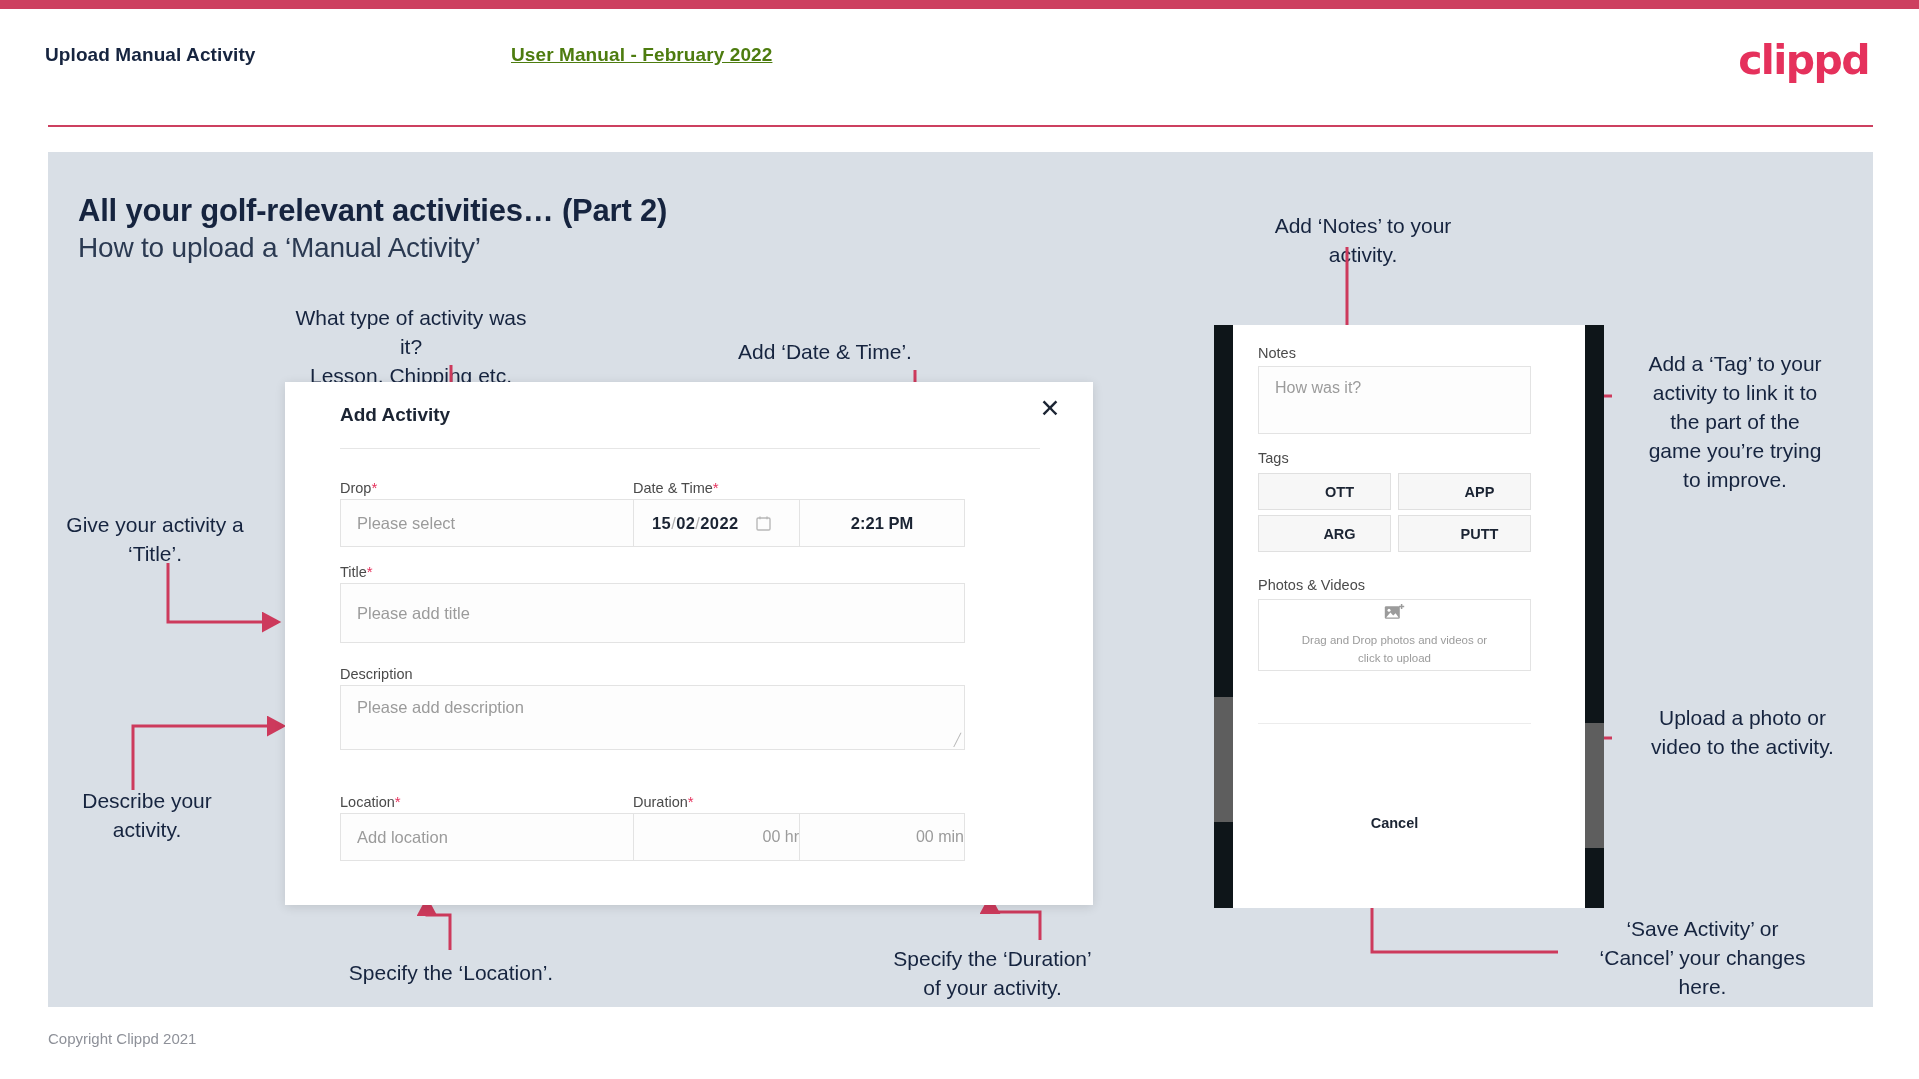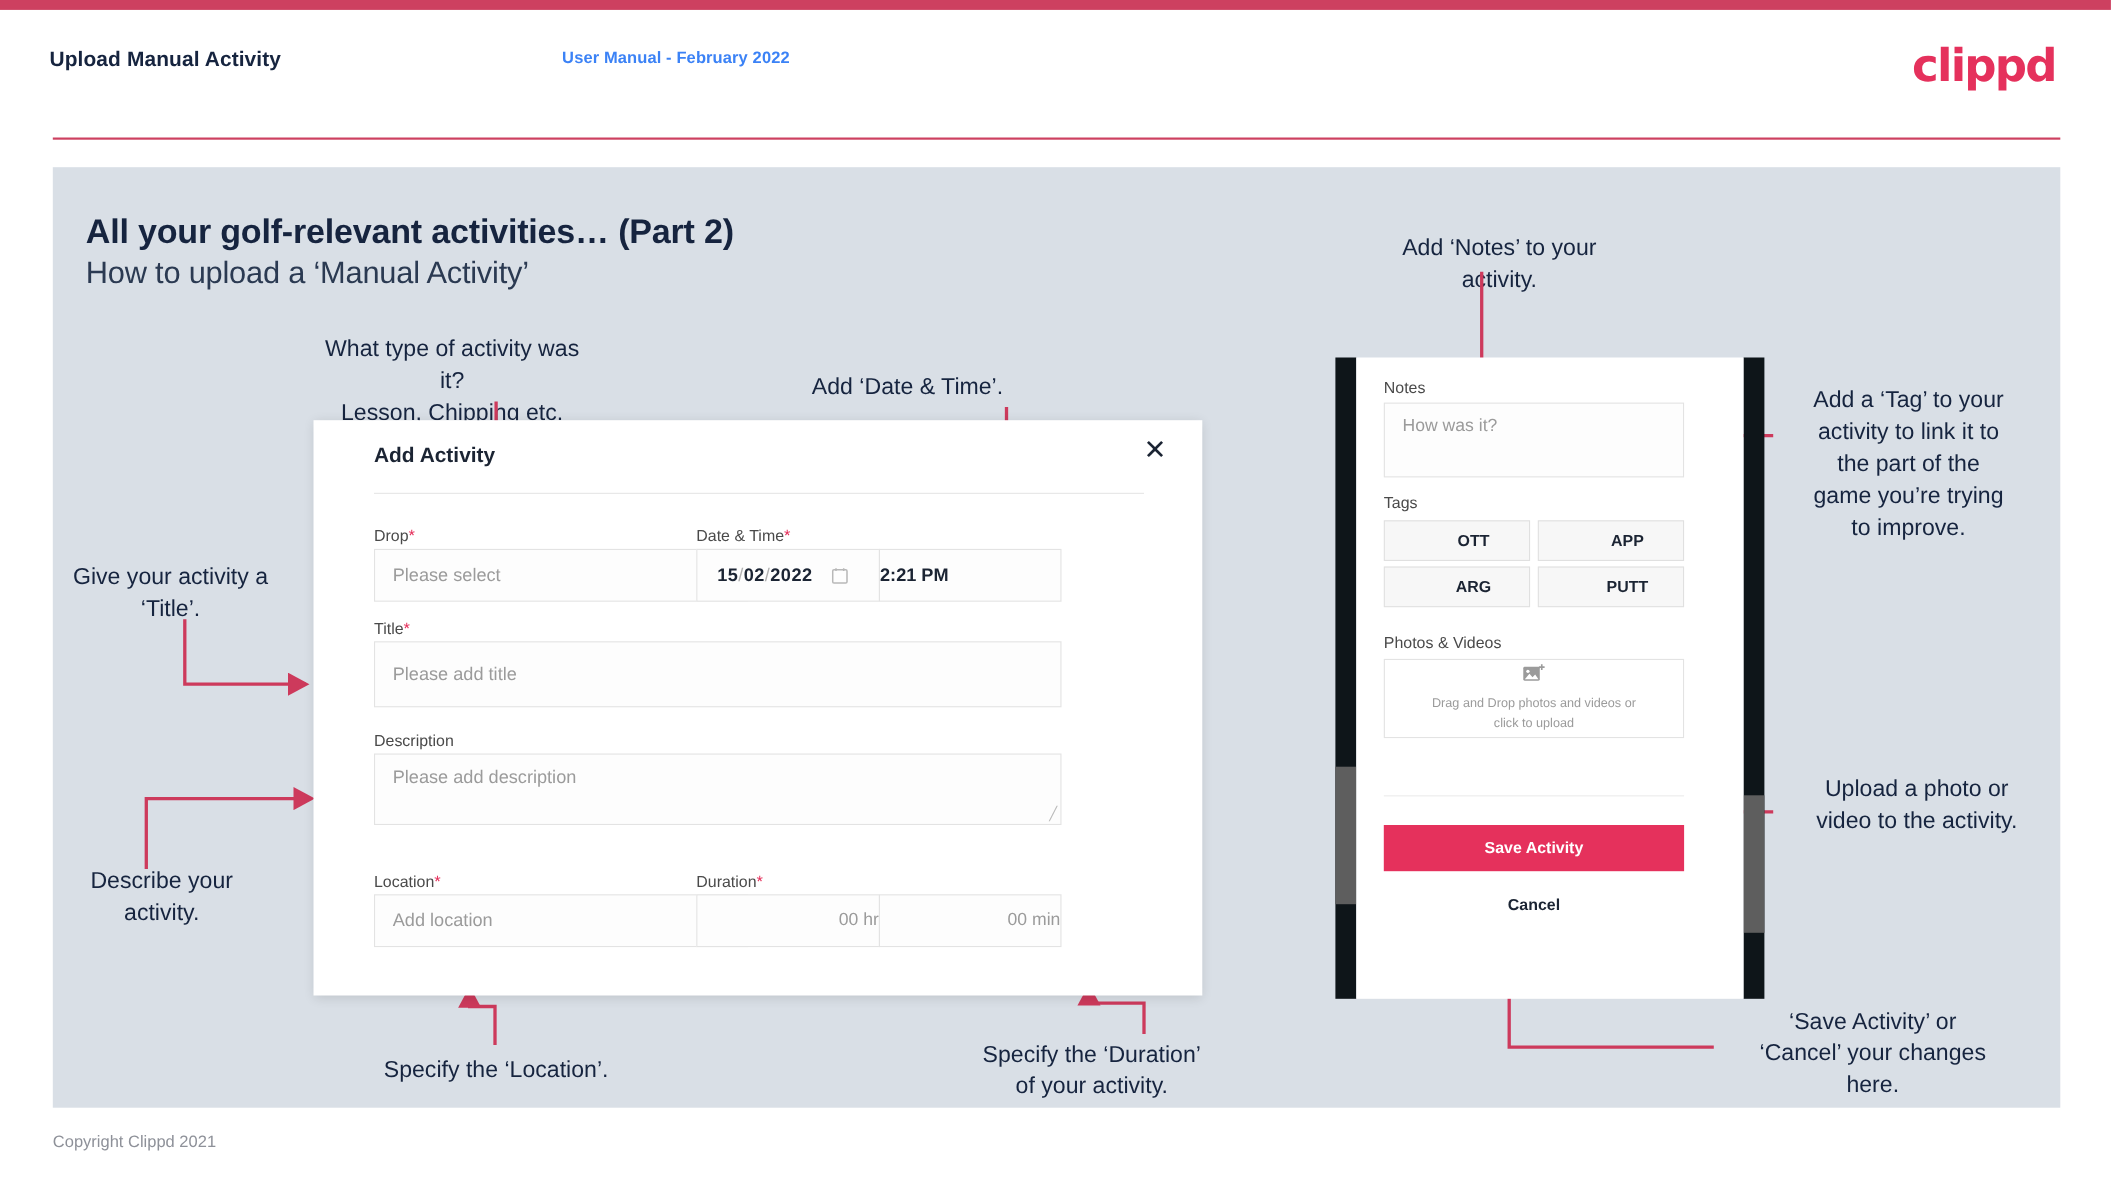--- a/index.html
+++ b/index.html
@@ -29,24 +29,25 @@
     position: absolute;
     left: 45px; top: 44px;
     font-size: 19px;
     font-weight: 700;
     color: #16243f;
     letter-spacing: .1px;
   }
   .header-subtitle {
     position: absolute;
     left: 511px; top: 44px;
-    font-size: 15px;
-    font-weight: 700;
-    color: #3b82f6;
+    font-size: 19px;
+    font-weight: 700;
+    color: #4d7c0f;
     letter-spacing: .1px;
+    text-decoration: underline;
   }
   .logo {
     position: absolute;
     right: 50px; top: 36px;
     font-size: 41px;
     font-weight: 800;
     color: #e5315c;
     letter-spacing: -1.6px;
     font-family: "DejaVu Sans", sans-serif;
   }
@@ -172,21 +173,21 @@
     letter-spacing: .4px;
   }
   .dt-sep { color: #b0b0b0; font-weight: 400; }
   .cal-icon {
     position: absolute;
     right: 28px; top: 50%;
     transform: translateY(-50%);
   }
   .time-val {
     width: 100%;
-    text-align: left;
+    text-align: center;
     font-size: 16.5px;
     font-weight: 700;
     color: #1b2433;
   }
   .dur-val {
     width: 100%;
     text-align: right;
     font-size: 16px;
     color: #9b9b9b;
   }
@@ -482,18 +483,17 @@
         <circle cx="5" cy="7.3" r="1.5" fill="#ffffff"></circle>
         <path d="M2.2,14.4 L6.4,9.6 L9.2,12.6 L11.6,10.2 L14.6,14.4 Z" fill="#ffffff"></path>
         <path d="M17.6,0.9 L17.6,6.1 M15,3.5 L20.2,3.5" stroke="#9b9b9b" stroke-width="1.5" fill="none"></path>
       </svg>
       <div class="drop-text" style="white-space:pre-line;">Drag and Drop photos and videos or
 click to upload</div>
     </div>
 
     <div class="p-hr" style="left:25px; top:398px; width:273px;"></div>
 
-    <div class="save-btn" style="left:25px; top:425px; width:273px; height:42px;">Save Activity</div>
     <div class="cancel-btn" style="left:25px; top:480px; width:273px; height:36px;">Cancel</div>
   </div>
 </div>
 
 <div class="footer">Copyright Clippd 2021</div>
 
 </body></html>

